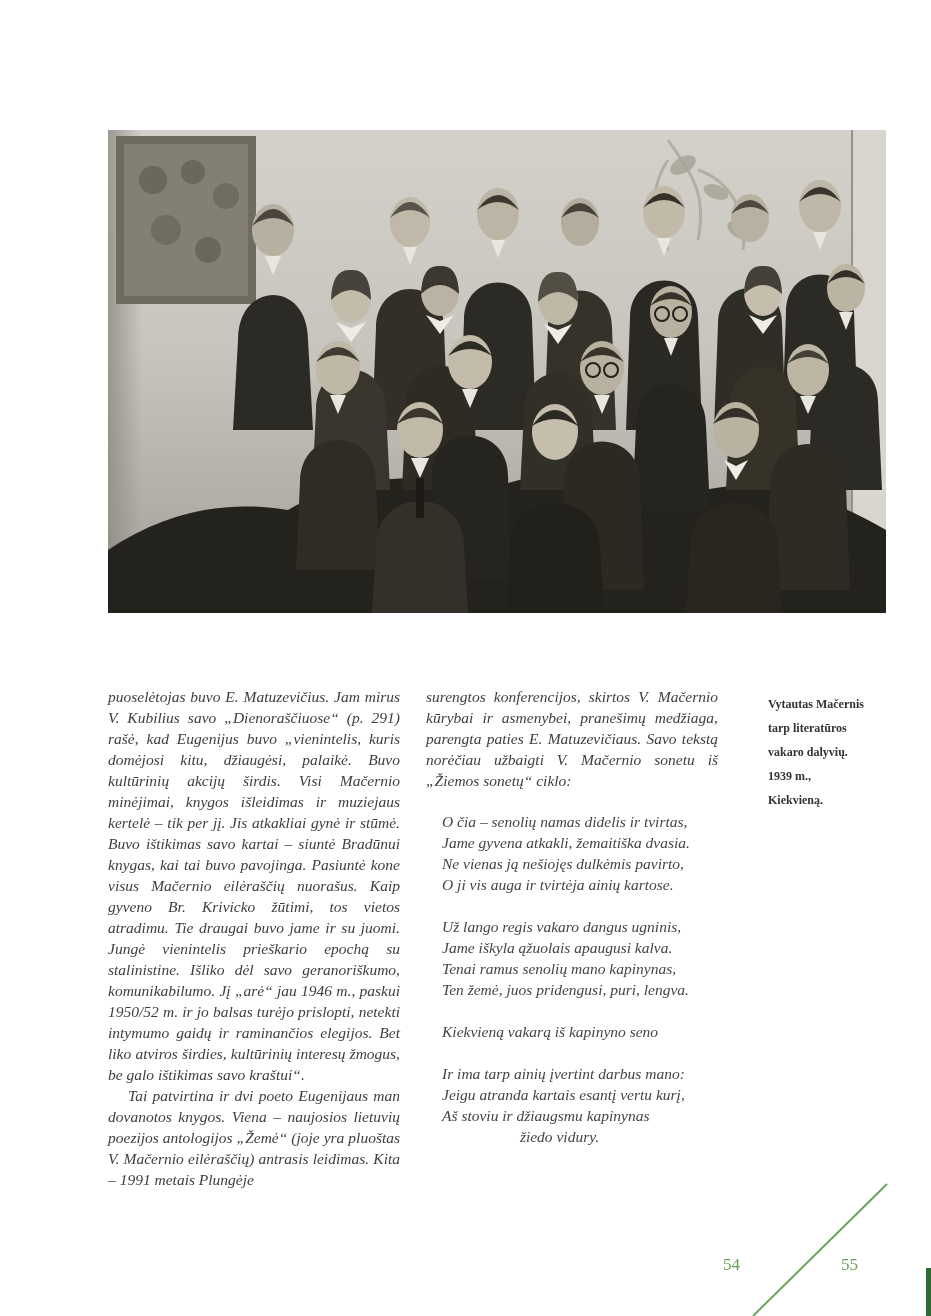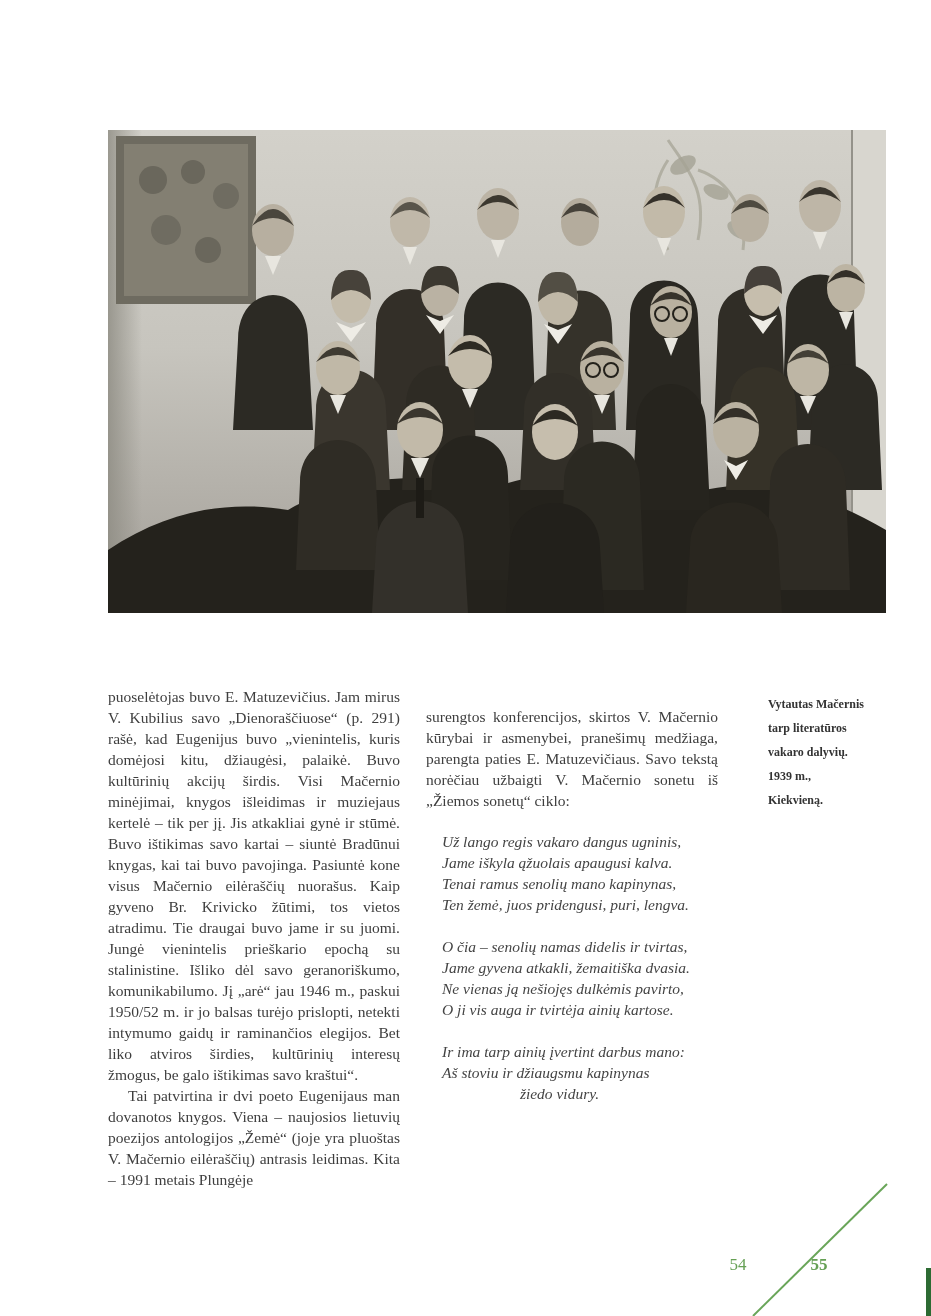--- a/index.html
+++ b/index.html
@@ -8,38 +8,38 @@
     background:#ffffff;color:#3e3e3e;
     font-family:"Liberation Serif","DejaVu Serif",serif;
   }
   .abs{position:absolute;}
 
   
   #photo{left:108px;top:130px;width:778px;height:483px;}
 
   
   #col1{left:108px;top:686px;width:292px;}
-  #col2{left:426px;top:686px;width:292px;margin-top:20px;}
+  #col2{left:426px;top:686px;width:292px;}
   #sidebar{left:768px;top:692px;width:142px;}
 
-  p.body{margin:0;font-size:15.5px;line-height:21px;text-align:justify;color:#3e3e3e;}
+  p.body{margin:0;font-size:15.5px;line-height:21px;text-align:justify;color:#3e3e3e;font-style:italic;}
   p.indent{text-indent:20px;}
 
   .poem{margin-top:20px;margin-left:16px;font-style:italic;font-size:15.5px;line-height:21px;color:#444;}
   .stanza{margin-bottom:21px;}
   .stanza:last-child{margin-bottom:0;}
   .poem-closing{margin-left:16px;font-style:italic;font-size:15.5px;line-height:21px;
     text-align:center;padding-right:41px;color:#444;}
 
   .caption-bold{font-weight:bold;font-size:12px;line-height:24px;color:#333;}
   .caption-credit{margin-top:10px;font-style:italic;font-size:13.5px;line-height:17.5px;color:#4a4a4a;}
 
-  .pagenum{position:absolute;font-size:17px;color:#66a055;width:30px;text-align:center;}
+  .pagenum{position:absolute;font-size:17px;color:#66a055;width:30px;text-align:left;}
   #pagenum-left{left:723px;top:1255px;}
-  #pagenum-right{left:804px;top:1255px;font-weight:bold;}
+  #pagenum-right{left:841px;top:1255px;}
 
   #corner-line{left:740px;top:1170px;width:160px;height:146px;pointer-events:none;}
   #edge-tab{right:0;bottom:0;width:5px;height:48px;background:#2d6b33;}
 </style>
 </head>
 <body>
 
 <div class="abs" id="photo">
   <svg width="778" height="483" viewBox="0 0 778 483">
     <defs>
@@ -222,35 +222,37 @@
 
 <div class="abs" id="col1">
   <p class="body">puoselėtojas buvo E. Matuzevičius. Jam mirus V. Kubilius savo „Dienoraščiuose“ (p. 291) rašė, kad Eugenijus buvo „vienintelis, kuris domėjosi kitu, džiaugėsi, palaikė. Buvo kultūrinių akcijų širdis. Visi Mačernio minėjimai, knygos išleidimas ir muziejaus kertelė – tik per jį. Jis atkakliai gynė ir stūmė. Buvo ištikimas savo kartai – siuntė Bradūnui knygas, kai tai buvo pavojinga. Pasiuntė kone visus Mačernio eilėraščių nuorašus. Kaip gyveno Br. Krivicko žūtimi, tos vietos atradimu. Tie draugai buvo jame ir su juomi. Jungė vienintelis prieškario epochą su stalinistine. Išliko dėl savo geranoriškumo, komunikabilumo. Jį „arė“ jau 1946 m., paskui 1950/52 m. ir jo balsas turėjo prislopti, netekti intymumo gaidų ir raminančios elegijos. Bet liko atviros širdies, kultūrinių interesų žmogus, be galo ištikimas savo kraštui“.</p>
   <p class="body indent">Tai patvirtina ir dvi poeto Eugenijaus man dovanotos knygos. Viena – naujosios lietuvių poezijos antologijos „Žemė“ (joje yra pluoštas V. Mačernio eilėraščių) antrasis leidimas. Kita – 1991 metais Plungėje</p>
 </div>
 
 <div class="abs" id="col2">
   <p class="body">surengtos konferencijos, skirtos V. Mačernio kūrybai ir asmenybei, pranešimų medžiaga, parengta paties E. Matuzevičiaus. Savo tekstą norėčiau užbaigti V. Mačernio sonetu iš „Žiemos sonetų“ ciklo:</p>
   <div class="poem">
     <div class="stanza">
+        <div>O čia – senolių namas didelis ir tvirtas,</div>
+        <div>Jame gyvena atkakli, žemaitiška dvasia.</div>
+        <div>Ne vienas ją nešiojęs dulkėmis pavirto,</div>
+        <div>O ji vis auga ir tvirtėja ainių kartose.</div>
+      </div>
+    <div class="stanza">
         <div>Už lango regis vakaro dangus ugninis,</div>
         <div>Jame iškyla ąžuolais apaugusi kalva.</div>
         <div>Tenai ramus senolių mano kapinynas,</div>
         <div>Ten žemė, juos pridengusi, puri, lengva.</div>
       </div>
     <div class="stanza">
-        <div>O čia – senolių namas didelis ir tvirtas,</div>
-        <div>Jame gyvena atkakli, žemaitiška dvasia.</div>
-        <div>Ne vienas ją nešiojęs dulkėmis pavirto,</div>
-        <div>O ji vis auga ir tvirtėja ainių kartose.</div>
-      </div>
-    <div class="stanza">
+        <div>Kiekvieną vakarą iš kapinyno seno</div>
       </div>
     <div class="stanza">
         <div>Ir ima tarp ainių įvertint darbus mano:</div>
+        <div>Jeigu atranda kartais esantį vertu kurį,</div>
         <div>Aš stoviu ir džiaugsmu kapinynas</div>
       </div>
   </div>
   <div class="poem-closing">žiedo vidury.</div>
 </div>
 
 <div class="abs" id="sidebar">
   <div class="caption-bold">
       <div>Vytautas Mačernis</div>
       <div>tarp literatūros</div>

